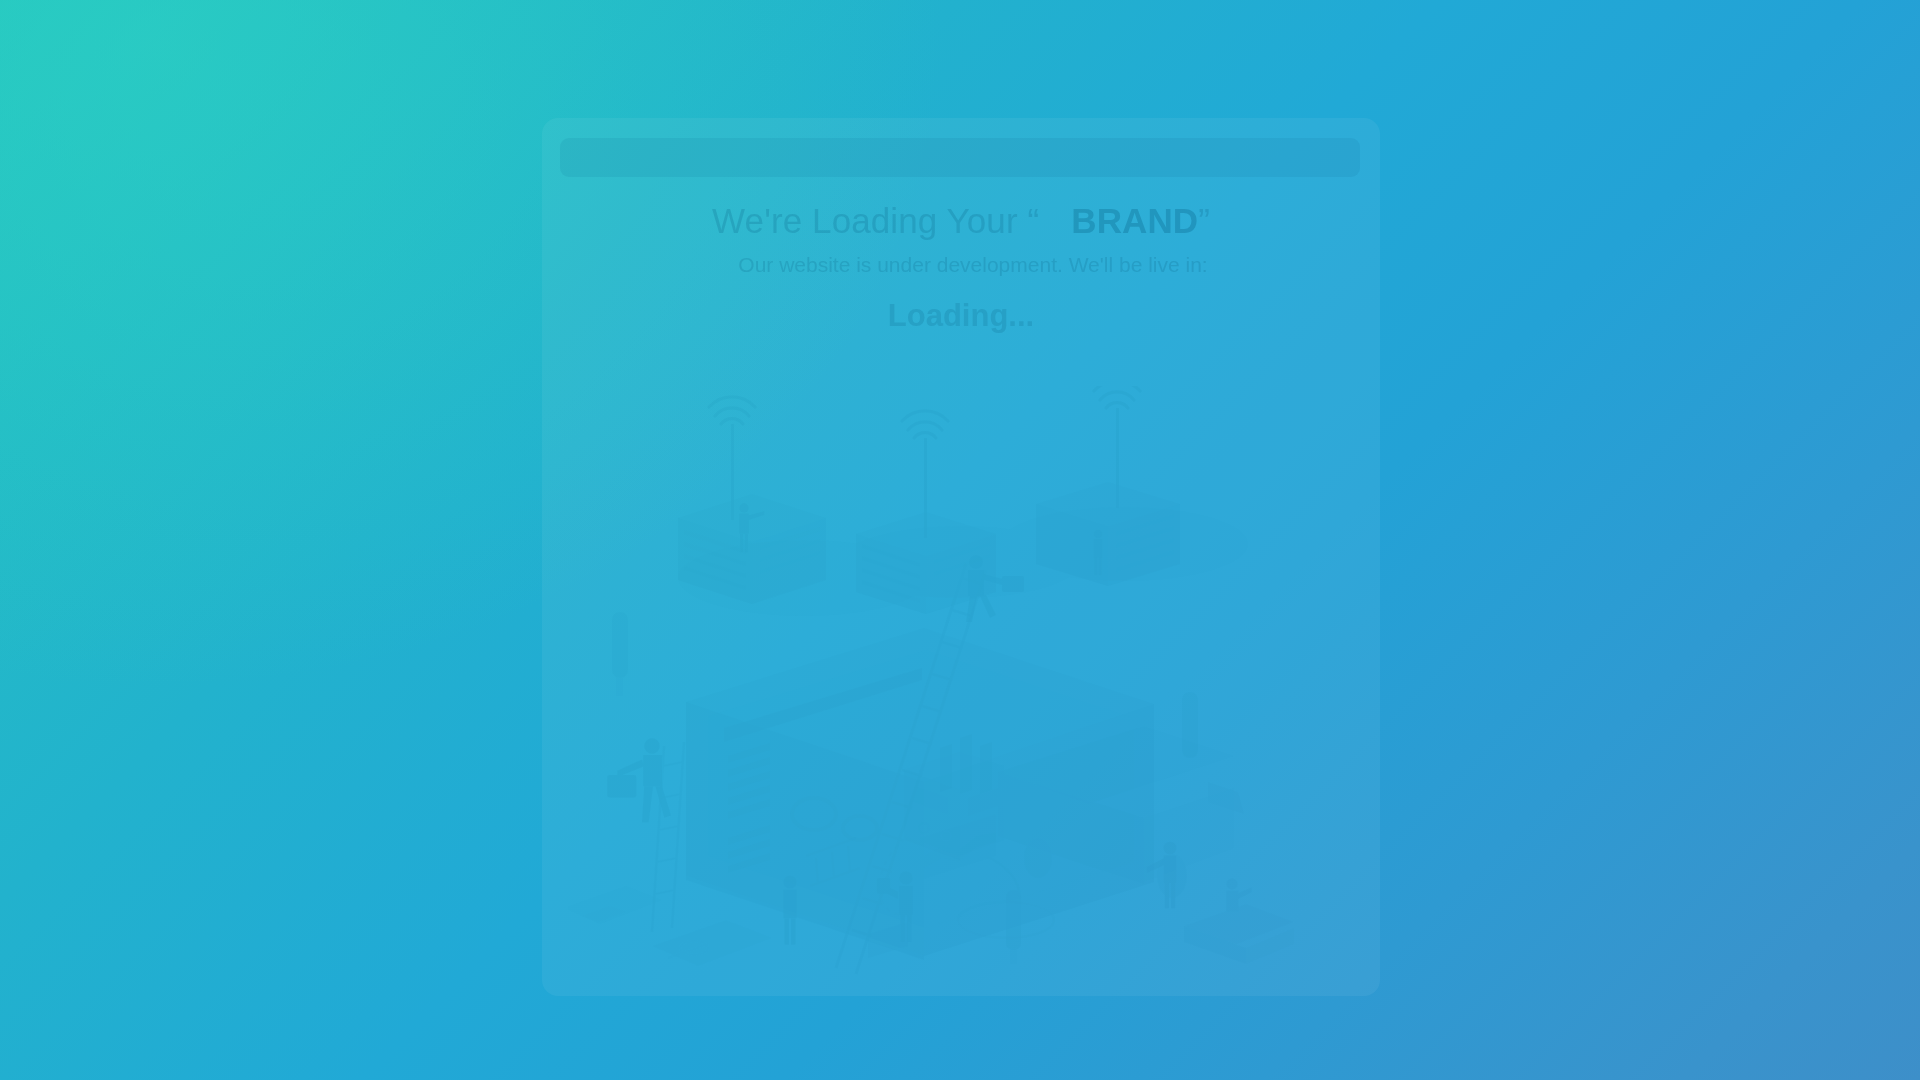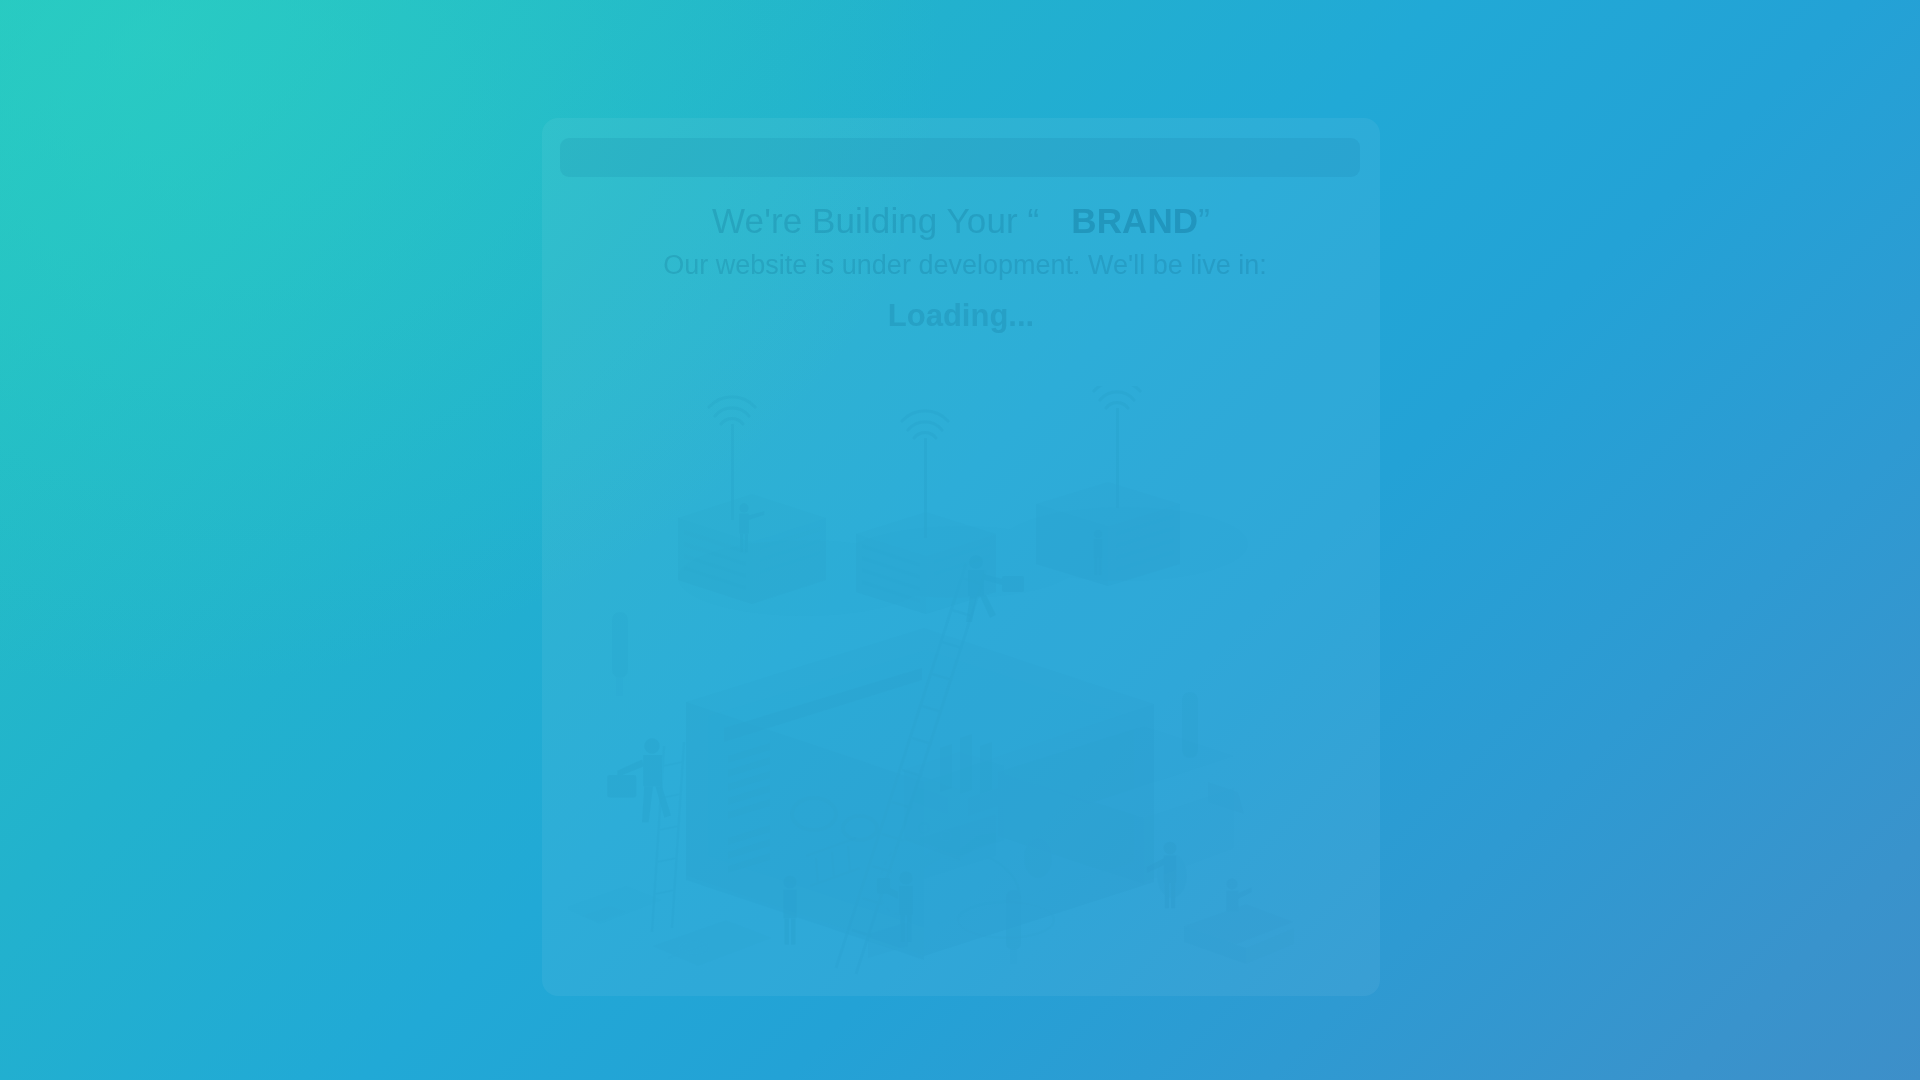--- a/index.html
+++ b/index.html
@@ -89,23 +89,23 @@
     white-space: nowrap;
   }
   .headline .brand {
     font-weight: 700;
     color: rgba(8,96,132,0.30);
     margin-left: 32px;
   }
   .subhead {
     position: absolute;
     top: 132px;
-    left: 4px;
+    left: 12px;
     width: 838px;
-    font-size: 27px;
+    font-size: 21px;
     font-weight: 400;
     line-height: 30px;
     color: rgba(8,96,132,0.20);
     white-space: nowrap;
   }
   .loading {
     position: absolute;
     top: 178px;
     left: 0;
     width: 838px;
@@ -130,21 +130,21 @@
 </head>
 <body>
 
 <div id="app-root">
 
   <div class="card">
 
     <div class="card-header-bar"></div>
 
     <div class="text-block">
-      <div class="headline"><span>We're Building Your “</span><span class="brand">BRAND</span><span>”</span></div>
+      <div class="headline"><span>We're Loading Your “</span><span class="brand">BRAND</span><span>”</span></div>
 
       <div class="subhead">Our website is under development. We'll be live in:</div>
 
       <div class="loading">Loading...</div>
     </div>
 
     <div class="illustration-wrap">
       <svg viewBox="0 0 786 600" xmlns="http://www.w3.org/2000/svg">
         <defs>
           <g id="wifi-arcs">

